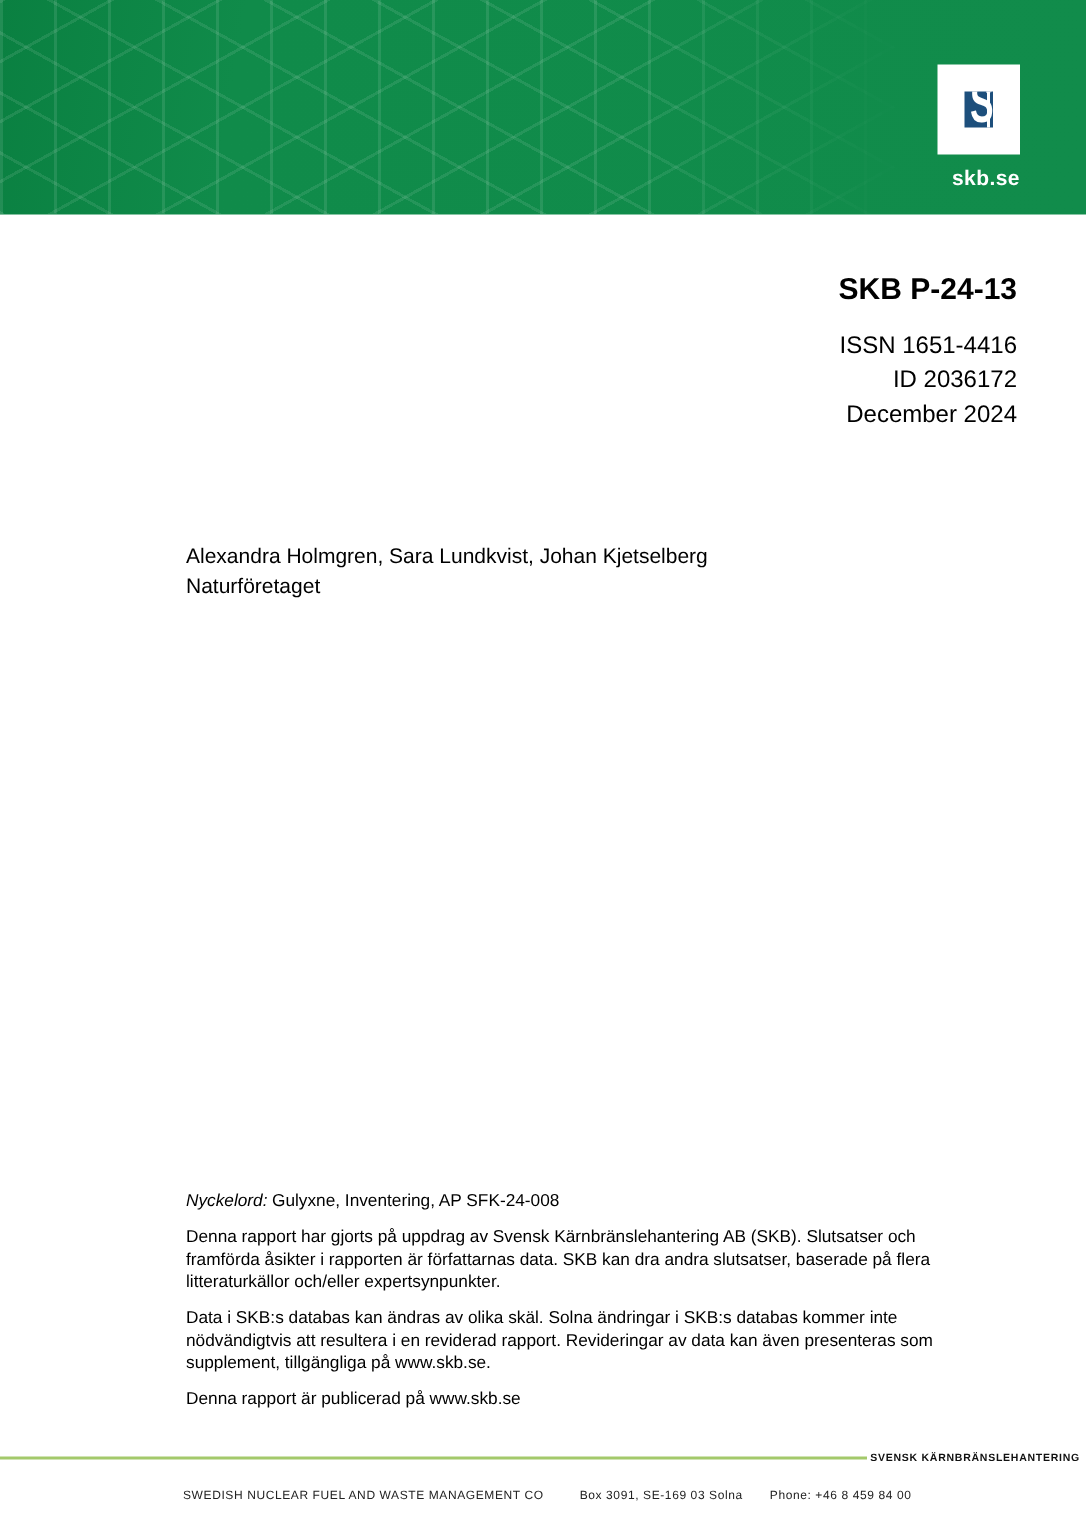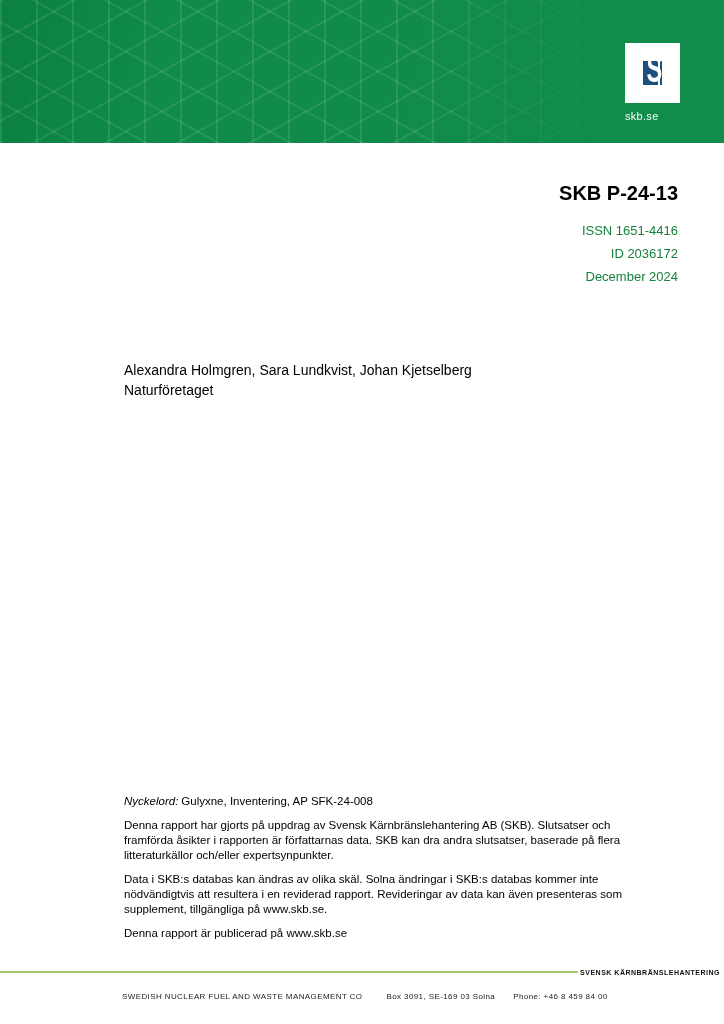--- a/index.html
+++ b/index.html
@@ -44,32 +44,32 @@
   .logo-letters {
     position: absolute; bottom: -1px; left: 0; right: 0;
     text-align: center; color: #ffffff;
     font-weight: 700; font-size: 38px; line-height: 34px;
     letter-spacing: -1px;
     transform: scaleX(0.62);
     transform-origin: 50% 100%;
   }
   .logo-site {
     position: absolute; left: 625px; top: 110px; width: 55px;
-    text-align: left; color: #ffffff;
-    font-size: 11px; font-weight: 400; letter-spacing: 0.3px;
+    text-align: right; color: #ffffff;
+    font-size: 14px; font-weight: 700; letter-spacing: 0.3px;
   }
 
   
   .report-header {
     position: absolute; top: 183px; right: 46px;
     text-align: right;
     margin-left: 44px;
   }
   .report-number { font-size: 20px; line-height: 20px; font-weight: 700; }
-  .report-meta { margin-top: 16px; font-size: 13px; line-height: 23px; color: #15803d; }
+  .report-meta { margin-top: 16px; font-size: 16px; line-height: 23px; color: #000000; }
 
   
   .title-block { position: absolute; left: 124px; top: 341px; width: 556px; }
   .report-title { font-size: 25px; line-height: 27px; font-weight: 700; }
   .byline { margin-top: 19px; font-size: 14px; line-height: 20px; }
 
   
   .disclaimer { position: absolute; left: 124px; top: 794px; width: 565px; font-size: 11.5px; line-height: 15px; }
   .disclaimer p { margin-bottom: 9px; }
   .kw-label { font-style: italic; }

